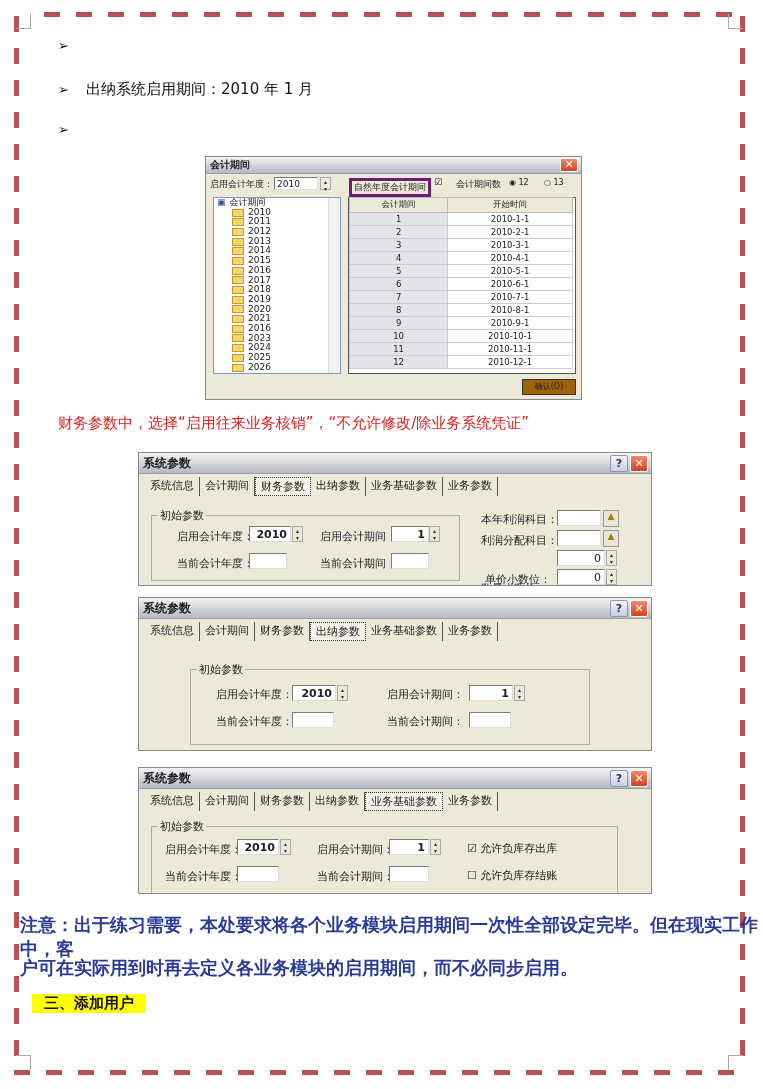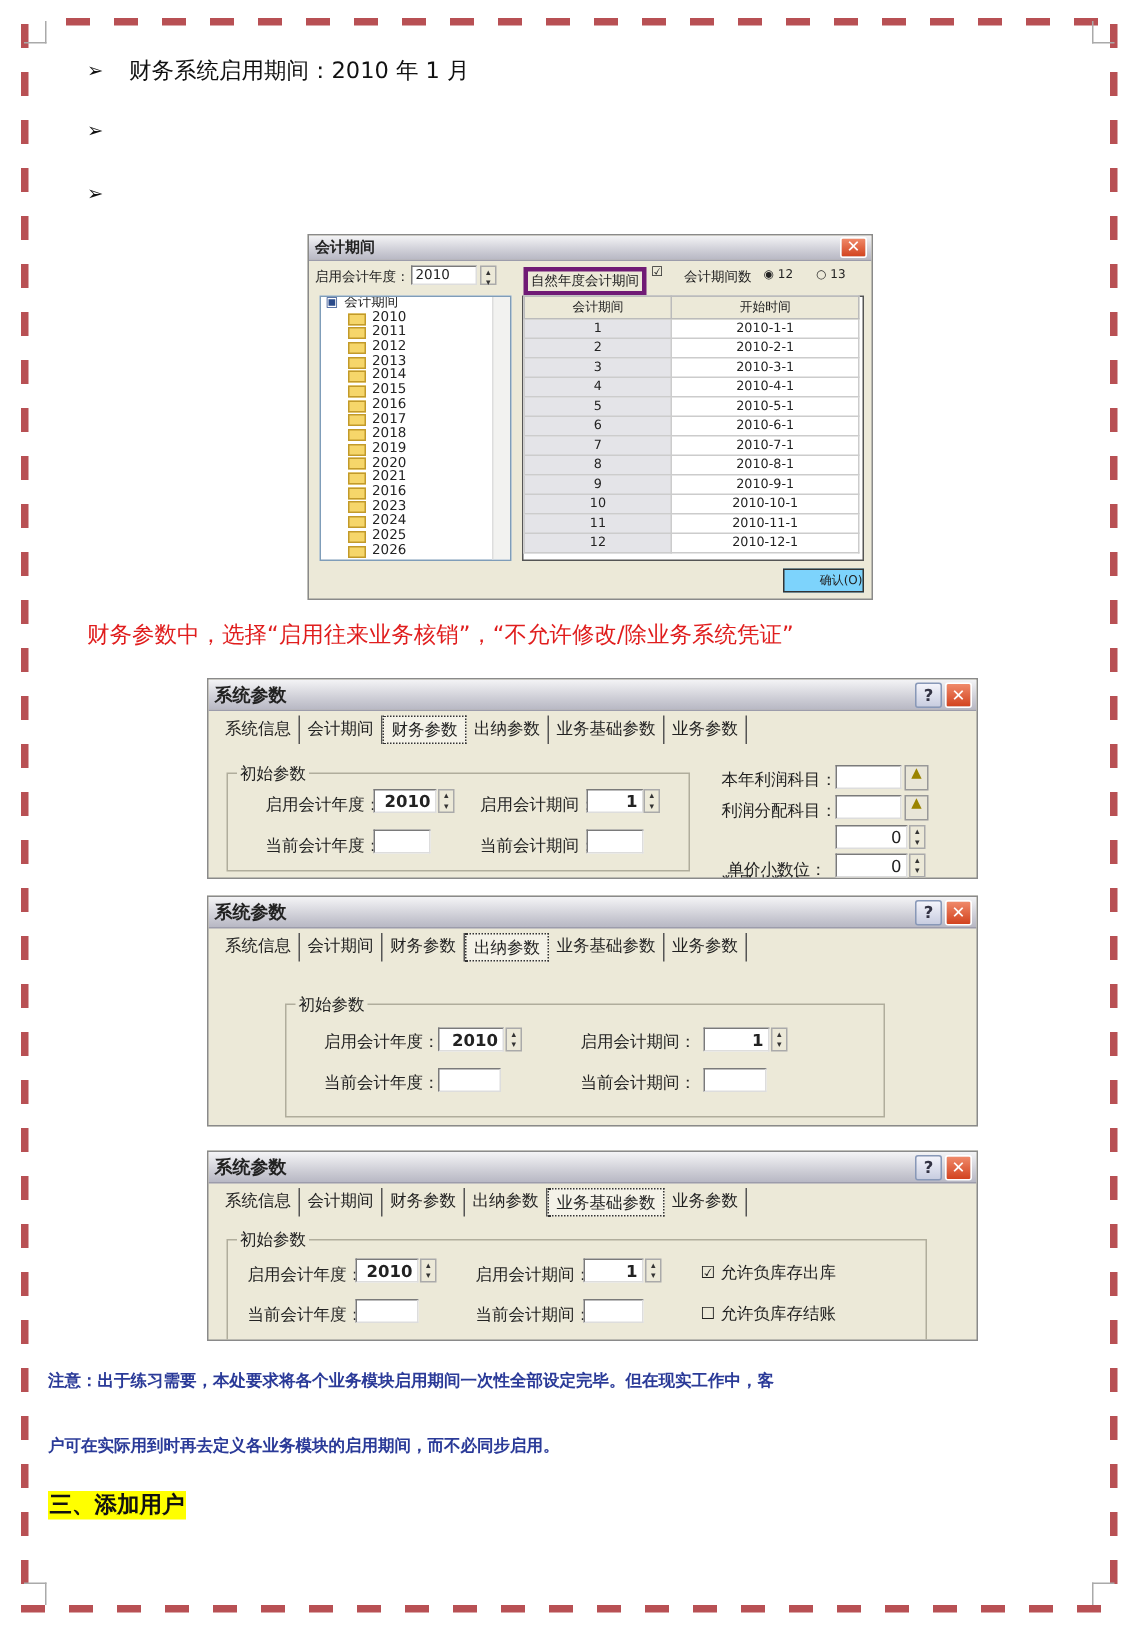--- a/index.html
+++ b/index.html
@@ -7,22 +7,22 @@
          font-family:"DejaVu Sans", sans-serif; }
   .border-h { position:absolute; height:5px;
     background: repeating-linear-gradient(90deg, #b85054 0 16px, transparent 16px 32px); }
   .border-v { position:absolute; width:5px;
     background: repeating-linear-gradient(180deg, #b85054 0 16px, transparent 16px 32px); }
   .corner { position:absolute; border-color:#aaaaaa; border-style:solid; width:14px; height:14px; }
 
   .bullet { position:absolute; left:58px; font-size:15px; color:#111; display:flex; align-items:center; }
   .bullet .arr { width:28px; font-size:13px; }
   .red-note { position:absolute; left:58px; top:414px; font-size:15px; color:#e01d1d; }
-  .blue-note { position:absolute; left:32px; font-size:11px; color:#2a3a98; font-weight:bold;font-family:Liberation Mono, monospace; }
-  .heading { position:absolute; left:32px; top:994px; font-size:15px; font-weight:bold; background:#ffff00; color:#111; padding:0 1px; }
+  .blue-note { position:absolute; left:20px; font-size:18px; color:#2a3a98; font-weight:bold;font-family:Liberation Mono, monospace; }
+  .heading { position:absolute; left:32px; top:994px; font-size:15px; font-weight:bold; background:#ffff00; color:#111; padding:0 12px; }
 
   
   .dlg { position:absolute; background:#ece9d8; border:1px solid #8a8a8a; font-size:11px; color:#222; overflow:hidden; }
   .dlg .title { height:20px; background:linear-gradient(#f4f4f6, #c9c9d2 70%, #b8b8c4); display:flex; align-items:center;
                 padding-left:4px; font-weight:bold; font-size:12px; border-bottom:1px solid #9c9cab; position:relative; }
   .xbtn { position:absolute; right:3px; top:2px; width:16px; height:15px; background:linear-gradient(#f08a6a,#d2431f);
           border:1px solid #fff; border-radius:2px; color:#fff; font-size:11px; font-weight:bold; text-align:center; line-height:15px; }
   .qbtn { position:absolute; right:23px; top:2px; width:16px; height:15px; background:linear-gradient(#f4f4fb,#c8cde0);
           border:1px solid #8898b8; border-radius:2px; color:#334; font-size:11px; font-weight:bold; text-align:center; line-height:15px; }
   .field { position:absolute; background:#fff; border:1px solid #7a7a7a; border-right-color:#ddd; border-bottom-color:#ddd;
@@ -53,24 +53,24 @@
 <div class="border-h" style="left:14px; top:1070px; width:720px;"></div>
 <div class="border-v" style="left:14px; top:16px; height:1050px;"></div>
 <div class="border-v" style="left:740px; top:16px; height:1050px;"></div>
 <div class="corner" style="left:16px; top:14px; border-width:0 1px 1px 0;"></div>
 <div class="corner" style="left:728px; top:14px; border-width:0 0 1px 1px;"></div>
 <div class="corner" style="left:16px; top:1055px; border-width:1px 1px 0 0;"></div>
 <div class="corner" style="left:728px; top:1055px; border-width:1px 0 0 1px;"></div>
 
 <div class="bullet" style="top:38px;">
   <span class="arr">➢</span>
-  <span>财务系统启用期间：2010 年 1 月</span>
 </div>
 <div class="bullet" style="top:80px;">
   <span class="arr">➢</span>
+  <span>出纳系统启用期间：2010 年 1 月</span>
 </div>
 <div class="bullet" style="top:122px;">
   <span class="arr">➢</span>
 </div>
 
 <div class="dlg" style="left:205px; top:156px; width:375px; height:242px;">
   <div class="title" style="height:16px; font-size:10px;">
     <span>会计期间</span>
     <span class="xbtn" style="top:1px; height:12px; line-height:12px;">✕</span>
   </div>
@@ -214,21 +214,21 @@
           <td class="c1">11</td>
           <td>2010-11-1</td>
         </tr>
         <tr>
           <td class="c1">12</td>
           <td>2010-12-1</td>
         </tr>
       </tbody>
   </table>
 
-  <div style="position:absolute; left:316px; top:222px; width:52px; height:14px; border:1px solid #333; background:#7dd3fc; font-size:8px; text-align:right; line-height:14px;">确认(O)</div>
+  <div style="position:absolute; left:316px; top:222px; width:52px; height:14px; border:1px solid #333; background:#a16207; font-size:8px; text-align:center; line-height:14px;">确认(O)</div>
 </div>
 
 <div class="red-note">财务参数中，选择“启用往来业务核销”，“不允许修改/除业务系统凭证”</div>
 
 <div class="dlg" style="left:138px; top:452px; width:512px; height:132px;">
   <div class="title">
     <span>系统参数</span>
     <span class="qbtn">?</span>
     <span class="xbtn">✕</span>
   </div>

